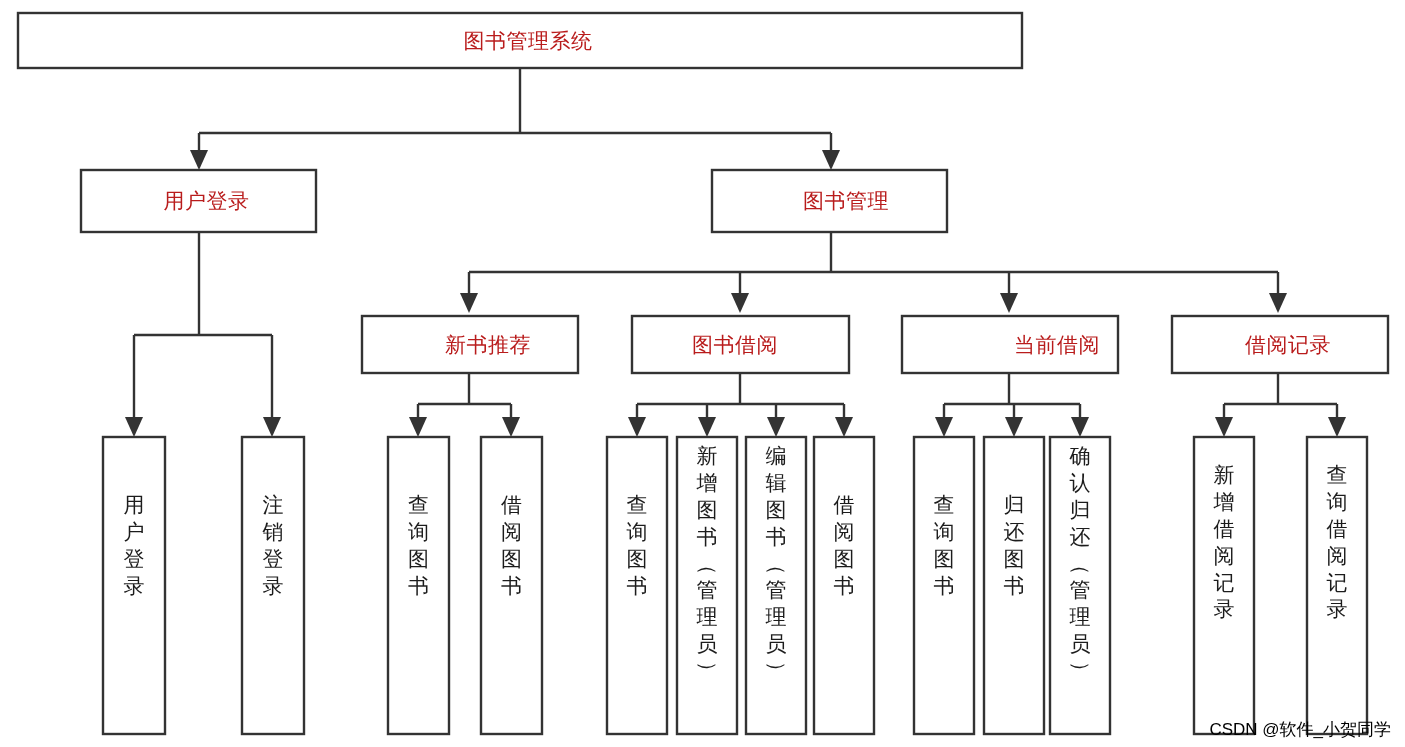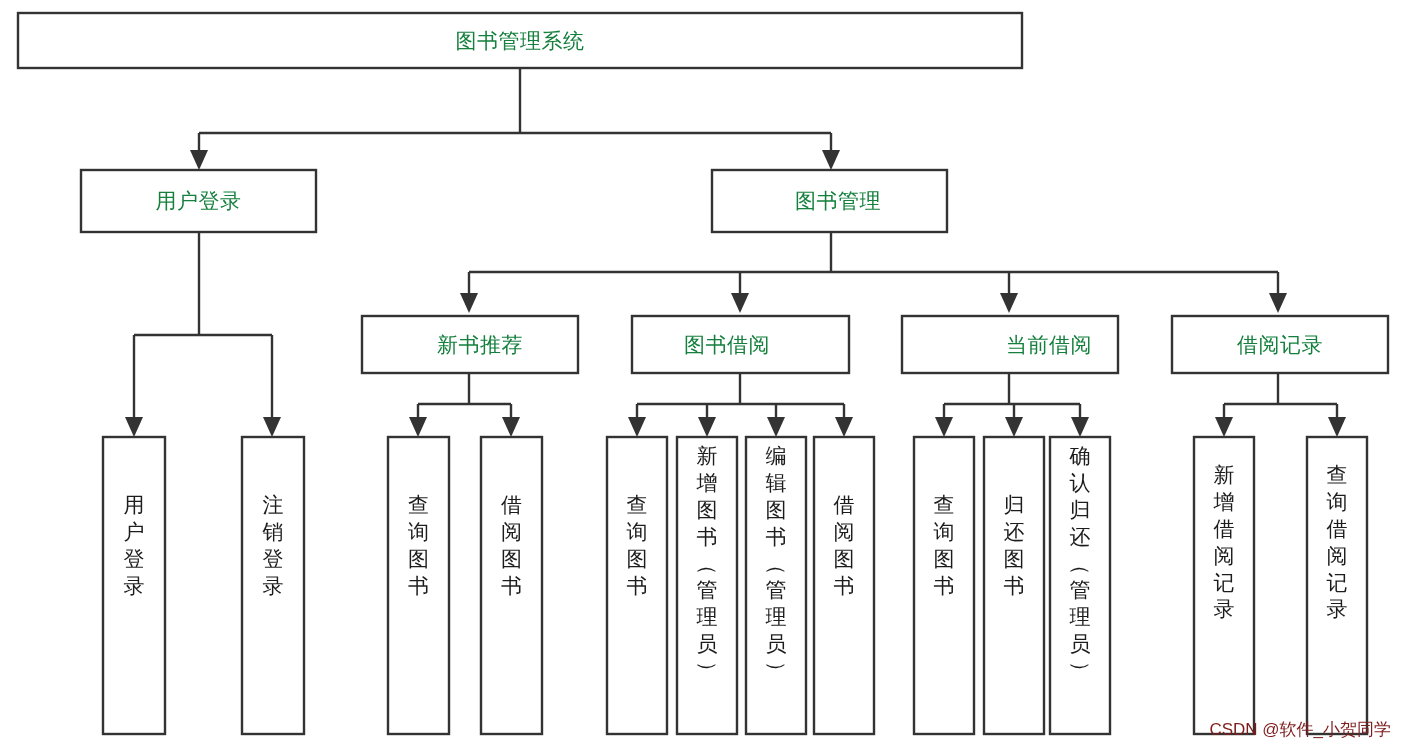--- a/index.html
+++ b/index.html
@@ -59,32 +59,33 @@
   }
   .vlabel-wrap span.vchar.rotate-glyph {
     transform: rotate(90deg);
   }
   .hlabel-wrap {
     position: absolute;
     display: flex;
     align-items: center;
     justify-content: center;
     font-size: 21px;
-    color: #15803d;
+    color: #b91c1c;
     font-family: "Liberation Sans", "DejaVu Sans", sans-serif;
     pointer-events: none;
     letter-spacing: 0.5px;
+    margin-left: 8px;
   }
   #watermark {
     position: absolute;
     right: 14px;
     bottom: 6px;
     font-family: "Liberation Sans", "DejaVu Sans", sans-serif;
     font-size: 17px;
-    color: #7f1d1d;
+    color: #000000;
     white-space: nowrap;
     pointer-events: none;
   }
 </style>
 </head>
 <body>
 
 <div id="diagram-root">
 
   <svg class="diagram-svg" viewBox="0 0 1405 747" xmlns="http://www.w3.org/2000/svg">

